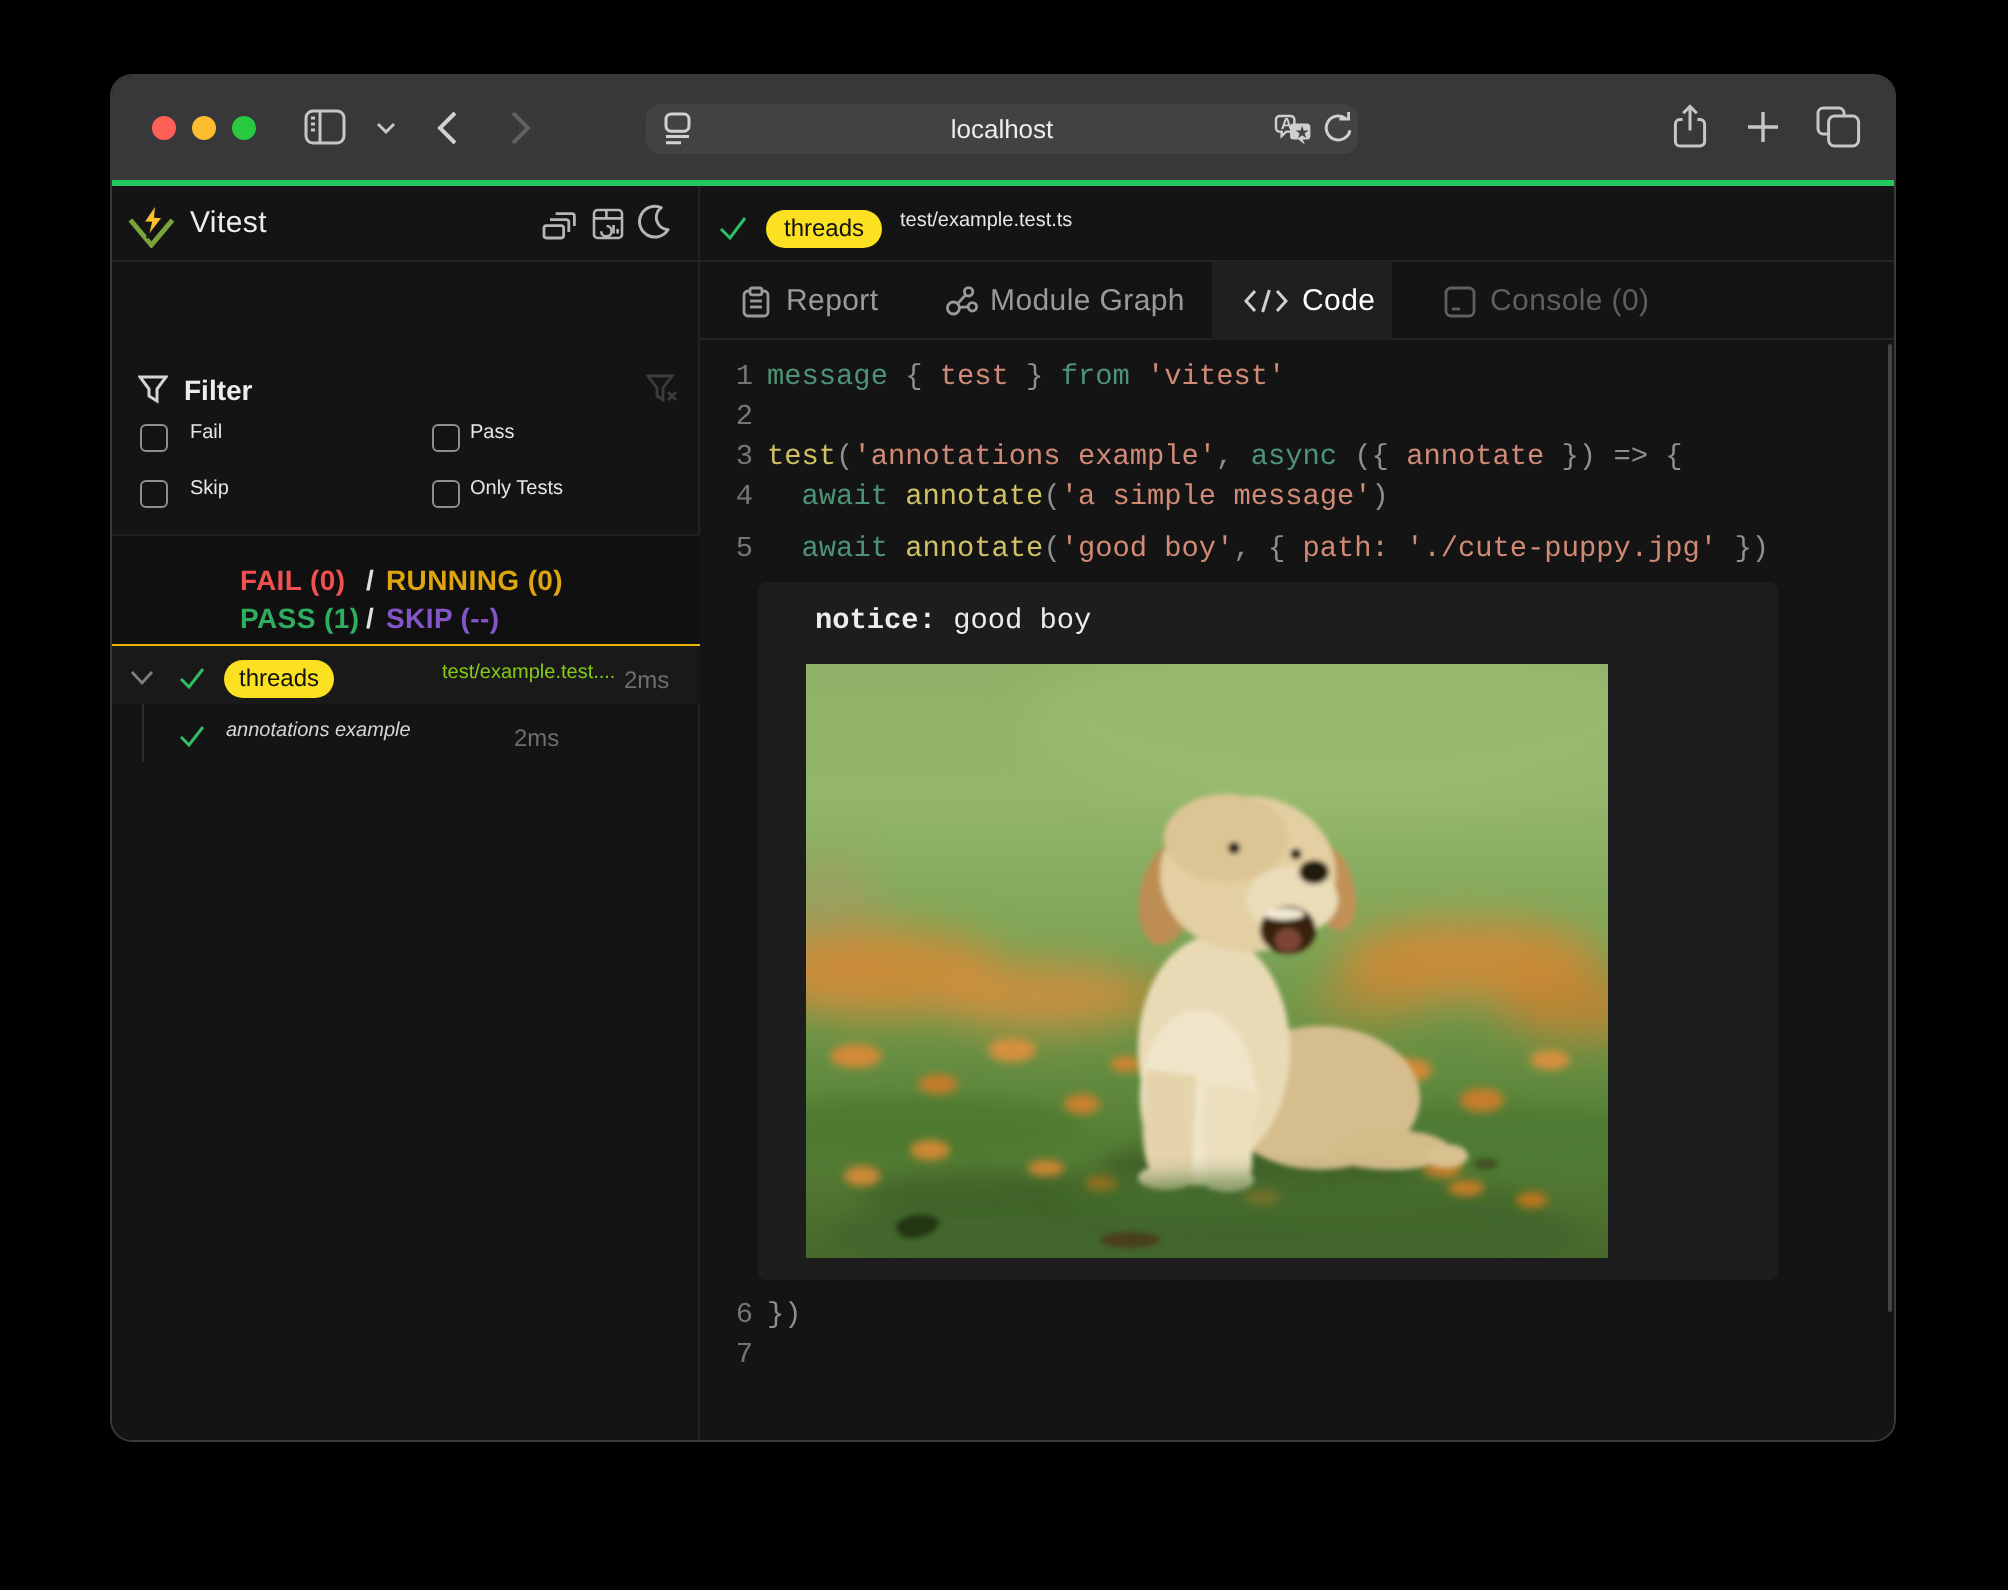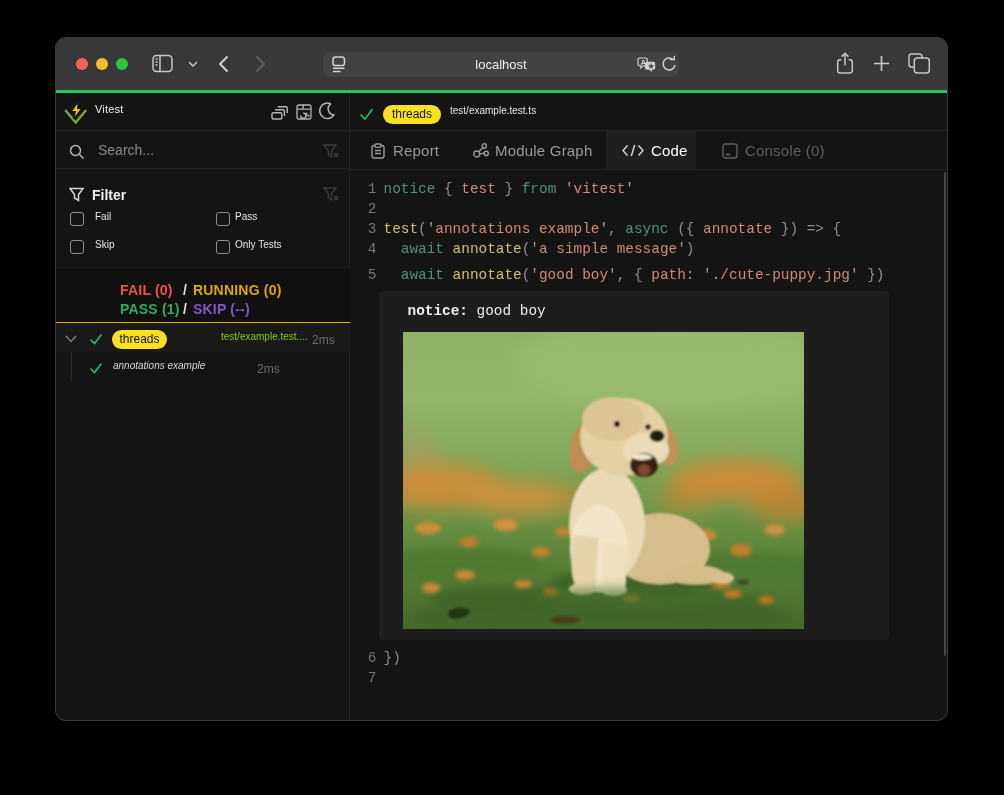--- a/index.html
+++ b/index.html
@@ -14,21 +14,21 @@
   
   .toolbar { position:absolute; left:0; top:0; width:891px; height:52px; background:#38383a; }
   .tl { position:absolute; top:58px; width:12px; height:12px; border-radius:50%; }
   .greenline { position:absolute; left:0; top:52px; width:891px; height:3px; background:#22c55e; }
   .urlbar { position:absolute; left:267px; top:14px; width:356px; height:25px; background:#424244; border-radius:7px; }
   .urltext { position:absolute; width:356px; text-align:center; top:5px; color:#ededed; font-size:13px; }
   
   .sidebar { position:absolute; left:0; top:55px; width:294px; height:627px; background:#141414; border-right:1px solid #232323; }
   .srow { position:absolute; left:0; width:294px; }
   .hborder { border-bottom:1px solid #232323; }
-  .vitesttxt { position:absolute; left:39px; top:10px; font-size:11px; font-weight:400; color:#ededed; letter-spacing:.2px; }
+  .vitesttxt { position:absolute; left:39px; top:10px; font-size:15px; font-weight:400; color:#ededed; letter-spacing:.2px; }
   .searchph { position:absolute; left:42px; top:48px; font-size:14px; color:#8b8b8b; }
   .filterlbl { position:absolute; left:36px; top:0px; font-size:14px; font-weight:700; color:#ededed; }
   .cb { position:absolute; width:14px; height:14px; border:1.5px solid #8f8f8f; border-radius:3px; background:transparent; }
   .cblbl { position:absolute; font-size:10px; color:#e6e6e6; }
   .statusline { position:absolute; font-size:14px; font-weight:700; letter-spacing:.2px; white-space:pre; }
   .badge { position:absolute; background:#fce122; color:#111; border-radius:10px; font-size:12px; font-weight:400;
            height:19px; line-height:19px; text-align:center; }
   
   .mainhdr { position:absolute; left:294px; top:55px; width:597px; height:38px; border-bottom:1px solid #232323; }
   .tabs { position:absolute; left:294px; top:93px; width:597px; height:39px; border-bottom:1px solid #232323; }
@@ -132,32 +132,20 @@
       <line x1="7.2" y1="1" x2="7.2" y2="5.2"></line>
       <path d="M7.3 9 a2.6 2.6 0 1 1 -2.7 2.6"></path>
       <line x1="10.8" y1="8.5" x2="10.8" y2="12.8"></line>
       <line x1="12.8" y1="10.5" x2="12.8" y2="12.8"></line>
     </svg>
 
     <svg class="icon" style="left:263px; top:9px" width="16" height="19" viewBox="0 0 16 19" fill="none" stroke="#b5b5b5" stroke-width="1.5" stroke-linejoin="round">
       <path d="M11.6 1.8 A7.7 7.7 0 1 0 15 12.9 A6.2 6.2 0 0 1 11.6 1.8 Z"></path>
     </svg>
   </div>
-  <div class="srow hborder" style="top:93px; height:38px;">
-    <svg class="icon" style="left:13px; top:13px" width="16" height="16" viewBox="0 0 16 16" fill="none" stroke="#b9b9b9" stroke-width="1.5">
-      <circle cx="6.5" cy="6.5" r="5"></circle>
-      <line x1="10.5" y1="10.5" x2="14.5" y2="14.5"></line>
-    </svg>
-    <div class="searchph" style="top:11px">Search...</div>
-    <svg class="icon" style="left:267px; top:13px" width="16" height="15" viewBox="0 0 16 15" fill="none" stroke="#3c3c3c" stroke-width="1.4">
-      <path d="M1 1 H13 L8.5 7 V13 L5.5 11 V7 Z"></path>
-        <line x1="11" y1="9" x2="15" y2="13"></line>
-        <line x1="15" y1="9" x2="11" y2="13"></line>
-    </svg>
-  </div>
 
   <div class="srow" style="top:131px; height:98px;">
     <svg class="icon" style="left:13px; top:18px" width="15" height="15" viewBox="0 0 15 15" fill="none" stroke="#d4d4d4" stroke-width="1.5">
       <path d="M1 1.5 H14 L9.5 7.5 V13.5 L5.5 11 V7.5 Z"></path>
     </svg>
     <div class="filterlbl" style="top:18px">Filter</div>
     <svg class="icon" style="left:267px; top:18px" width="16" height="15" viewBox="0 0 16 15" fill="none" stroke="#3c3c3c" stroke-width="1.4">
       <path d="M1 1 H13 L8.5 7 V13 L5.5 11 V7 Z"></path>
         <line x1="11" y1="9" x2="15" y2="13"></line>
         <line x1="15" y1="9" x2="11" y2="13"></line>
@@ -231,21 +219,21 @@
     <div class="tabtxt" style="left:301px; color:#ffffff;">Code</div>
     <svg class="icon" style="left:372px; top:12px" width="16" height="16" viewBox="0 0 16 16" fill="none" stroke="#5f5f5f" stroke-width="1.4">
       <rect x="1" y="1" width="14" height="14" rx="2.5"></rect>
       <path d="M4 11.5 H8"></path>
     </svg>
     <div class="tabtxt" style="left:395px; color:#5f5f5f;">Console (0)</div>
   </div>
 
   <div class="codepane">
     <div style="height:9px"></div>
-    <div class="cl"><span class="ln">1</span><span class="ct"><span class="k">notice</span><span class="p"> { </span><span class="s">test</span><span class="p"> } </span><span class="k">from</span> <span class="s">'vitest'</span></span></div>
+    <div class="cl"><span class="ln">1</span><span class="ct"><span class="k">message</span><span class="p"> { </span><span class="s">test</span><span class="p"> } </span><span class="k">from</span> <span class="s">'vitest'</span></span></div>
     <div class="cl"><span class="ln">2</span><span class="ct"></span></div>
     <div class="cl"><span class="ln">3</span><span class="ct"><span class="f">test</span><span class="p">(</span><span class="s">'annotations example'</span><span class="p">,</span> <span class="k">async</span><span class="p"> ({ </span><span class="s">annotate</span><span class="p"> }) =&gt; {</span></span></div>
     <div class="cl"><span class="ln">4</span><span class="ct">  <span class="k">await</span> <span class="f">annotate</span><span class="p">(</span><span class="s">'a simple message'</span><span class="p">)</span></span></div>
     <div style="height:6px"></div>
     <div class="cl"><span class="ln">5</span><span class="ct">  <span class="k">await</span> <span class="f">annotate</span><span class="p">(</span><span class="s">'good boy'</span><span class="p">,</span> <span class="p">{</span> <span class="s">path:</span> <span class="s">'./cute-puppy.jpg'</span> <span class="p">})</span></span></div>
     <div class="notice" style="margin-top:5.5px; height:349.5px; padding:10.5px 0 0 29px;">
       <div style="height:20px"><span style="font-weight:700">notice:</span> good boy</div>
       <div style="margin-top:11px; margin-left:-4.5px; width:401px; height:297px; overflow:hidden;">
 
         <svg width="401" height="297" viewBox="0 0 401 297">

